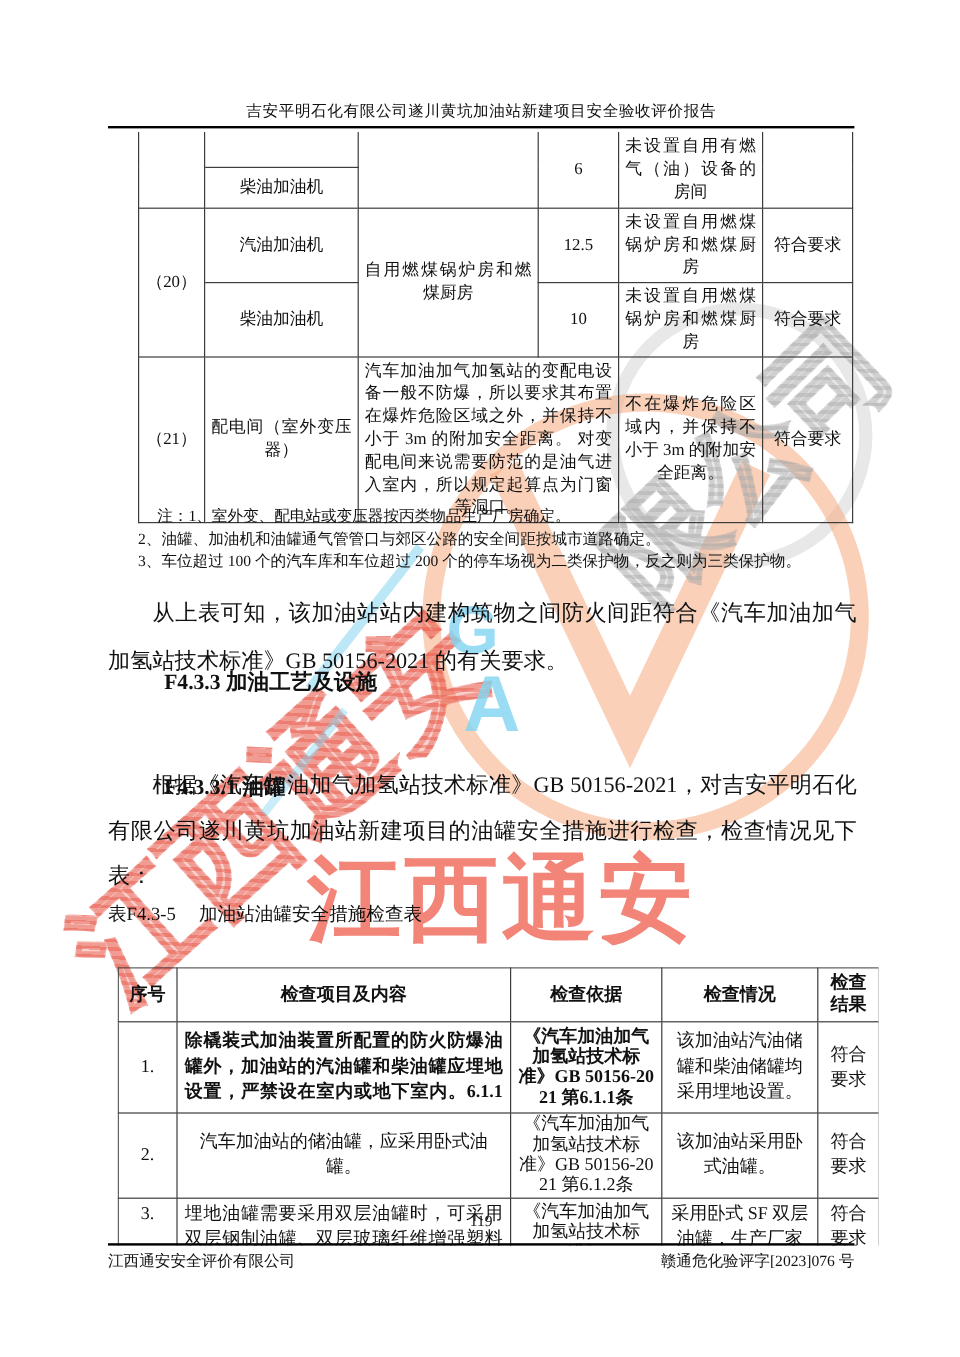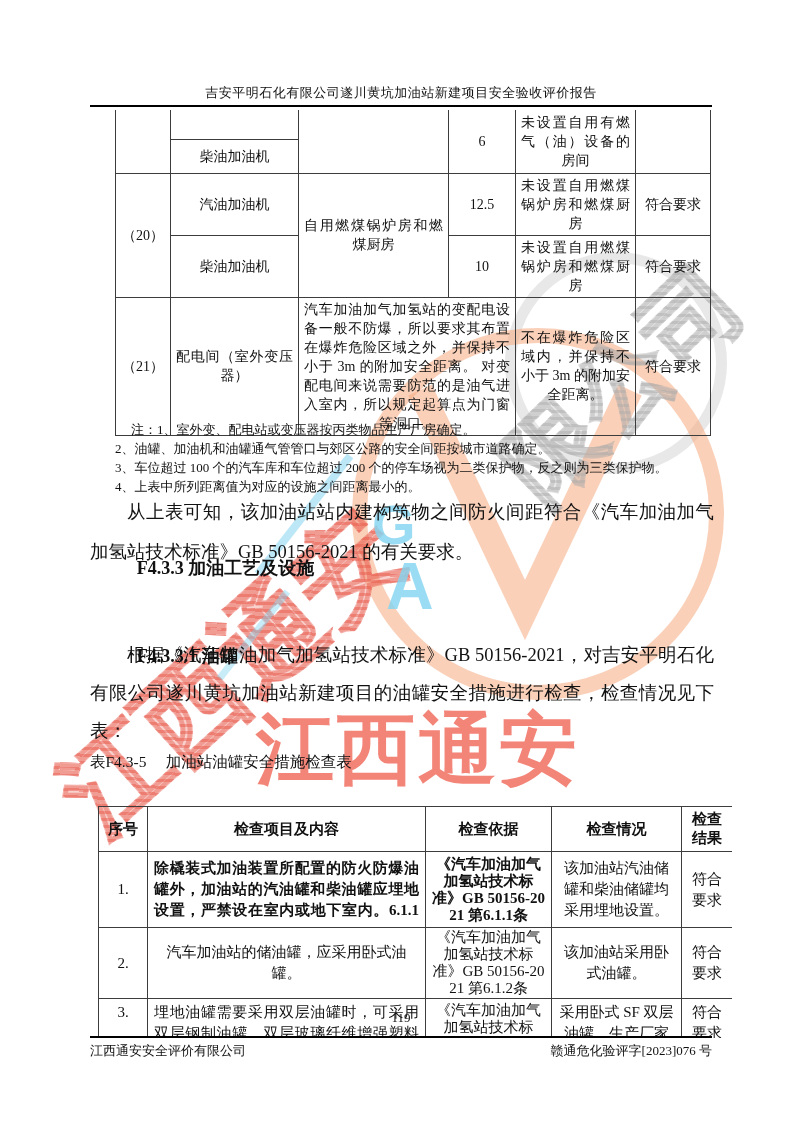--- a/index.html
+++ b/index.html
@@ -139,21 +139,20 @@
       <td class="just">不在爆炸危险区域内，并保持不小于 3m 的附加安全距离。</td>
       <td>符合要求</td>
     </tr>
   </tbody>
     </table>
 
   <div class="notes">
     <div class="n1">注：1、室外变、配电站或变压器按丙类物品生产厂房确定。</div>
     <div>2、油罐、加油机和油罐通气管管口与郊区公路的安全间距按城市道路确定。</div>
     <div>3、车位超过 100 个的汽车库和车位超过 200 个的停车场视为二类保护物，反之则为三类保护物。</div>
-    <div>4、上表中所列距离值为对应的设施之间距离最小的。</div>
   </div>
 
   <div class="para p1">
     <span class="ind">从上表可知，该加油站站内建构筑物之间防火间距符合《汽车加油加气加氢站技术标准》GB 50156-2021 的有关要求。</span>
   </div>
   <div class="hd h1">F4.3.3 加油工艺及设施</div>
   <div class="hd h2">F4.3.3.1 油罐</div>
   <div class="para p2">
     <span class="ind">根据《汽车加油加气加氢站技术标准》GB 50156-2021，对吉安平明石化有限公司遂川黄坑加油站新建项目的油罐安全措施进行检查，检查情况见下表：</span>
   </div>

